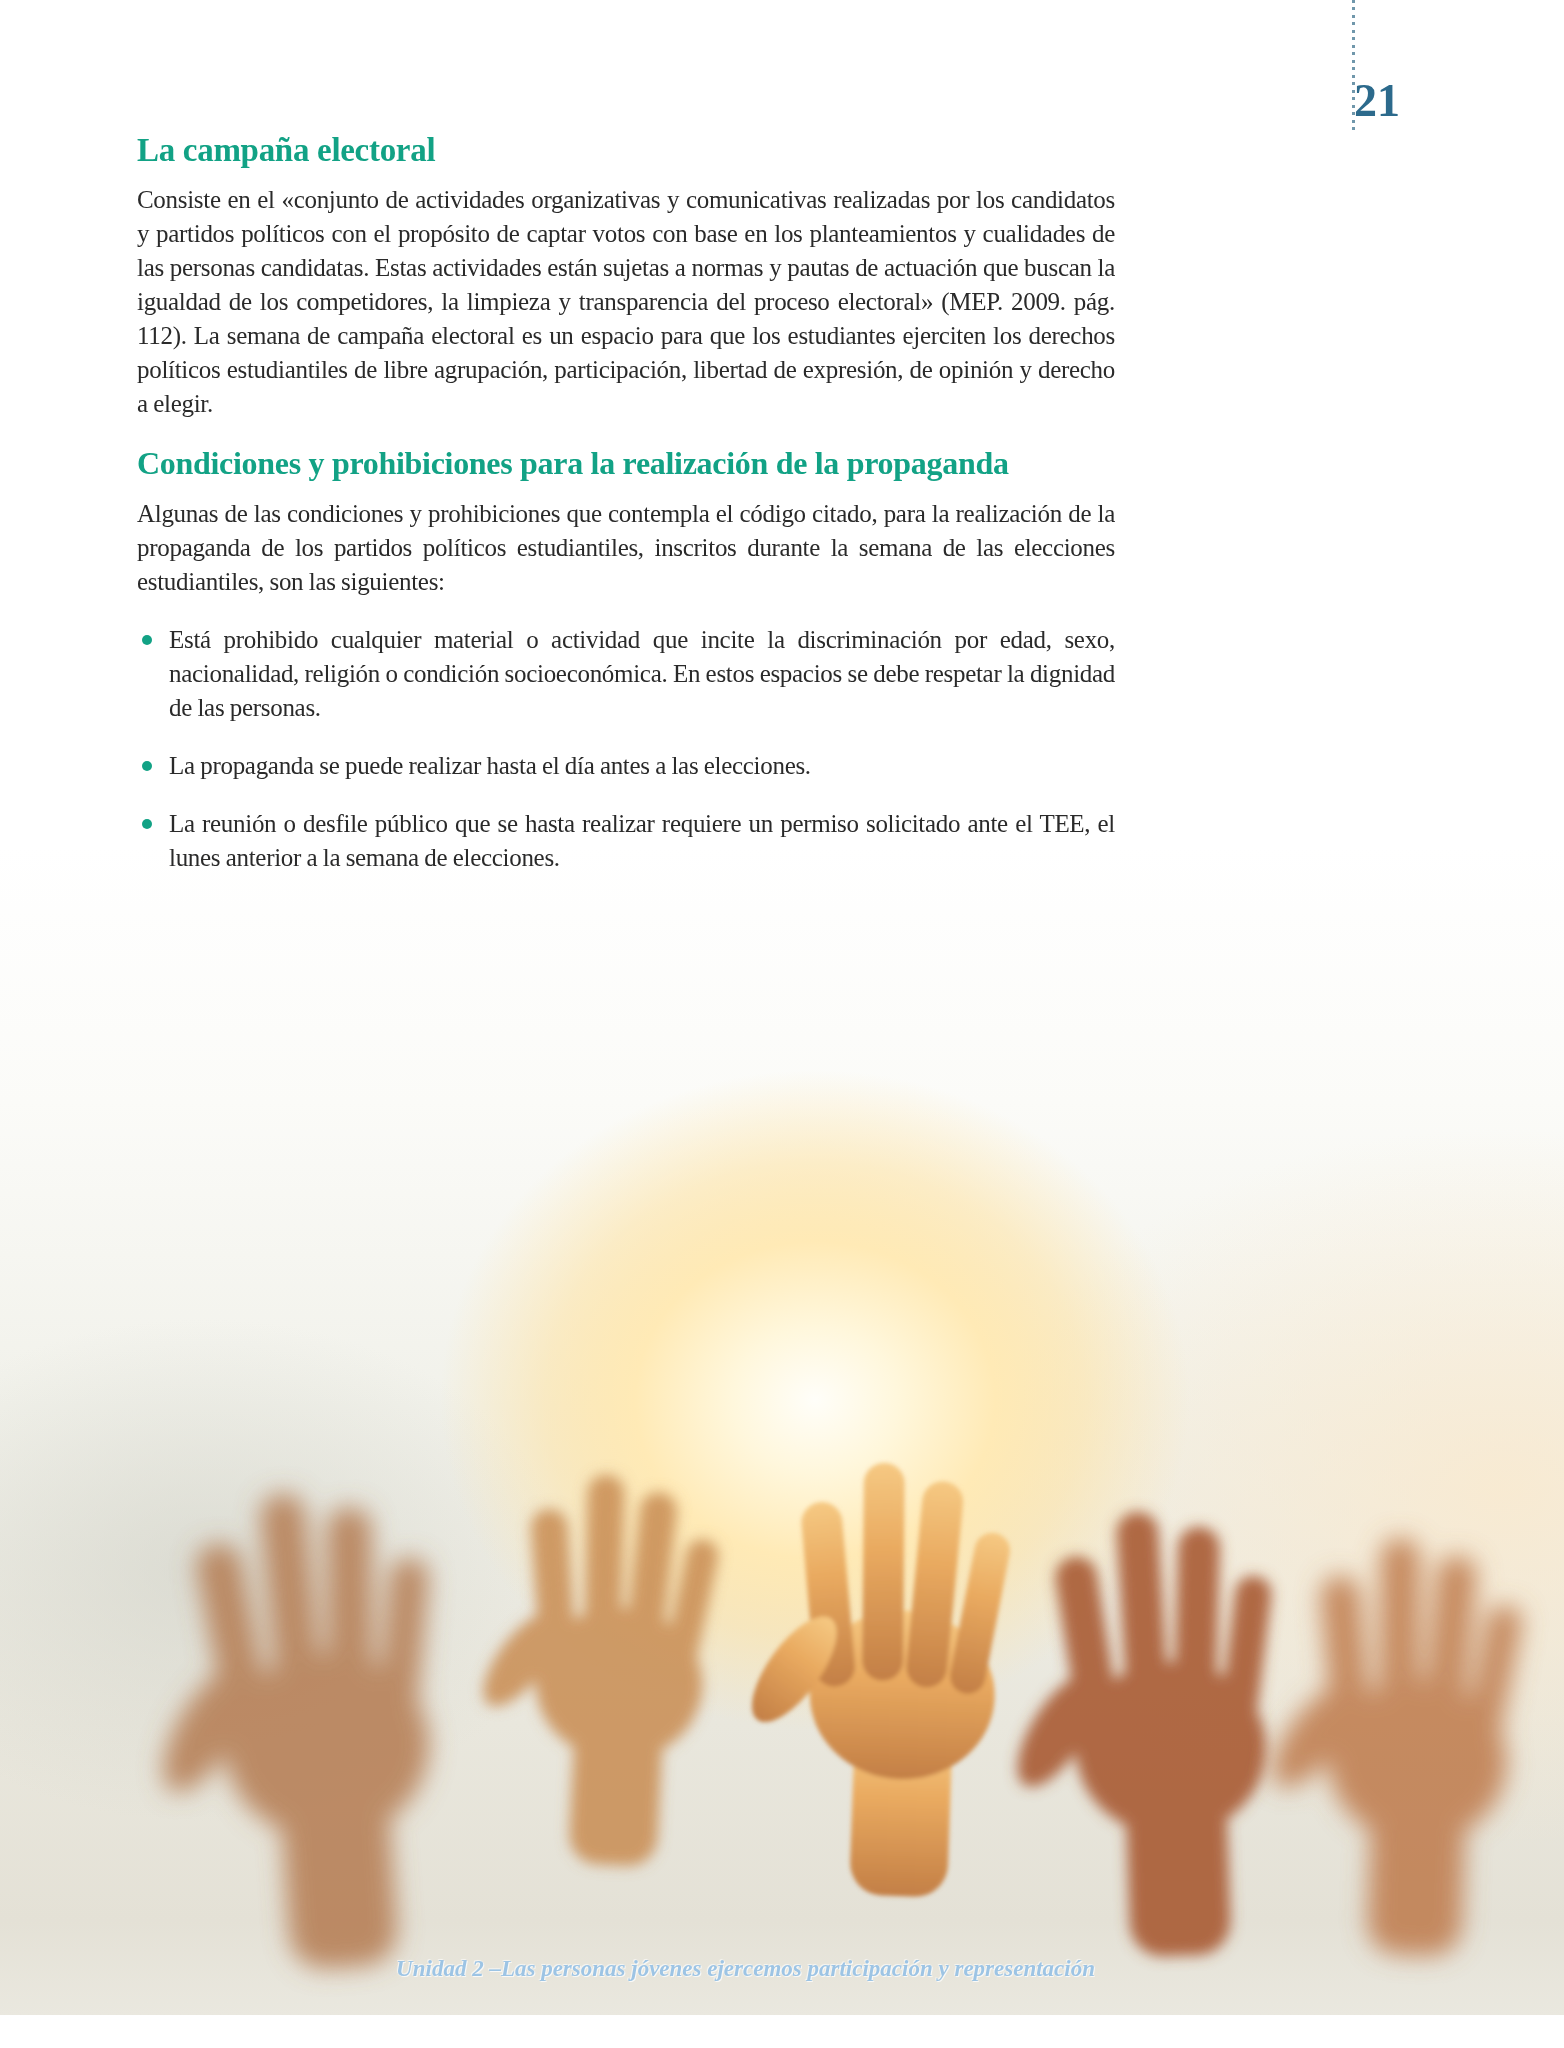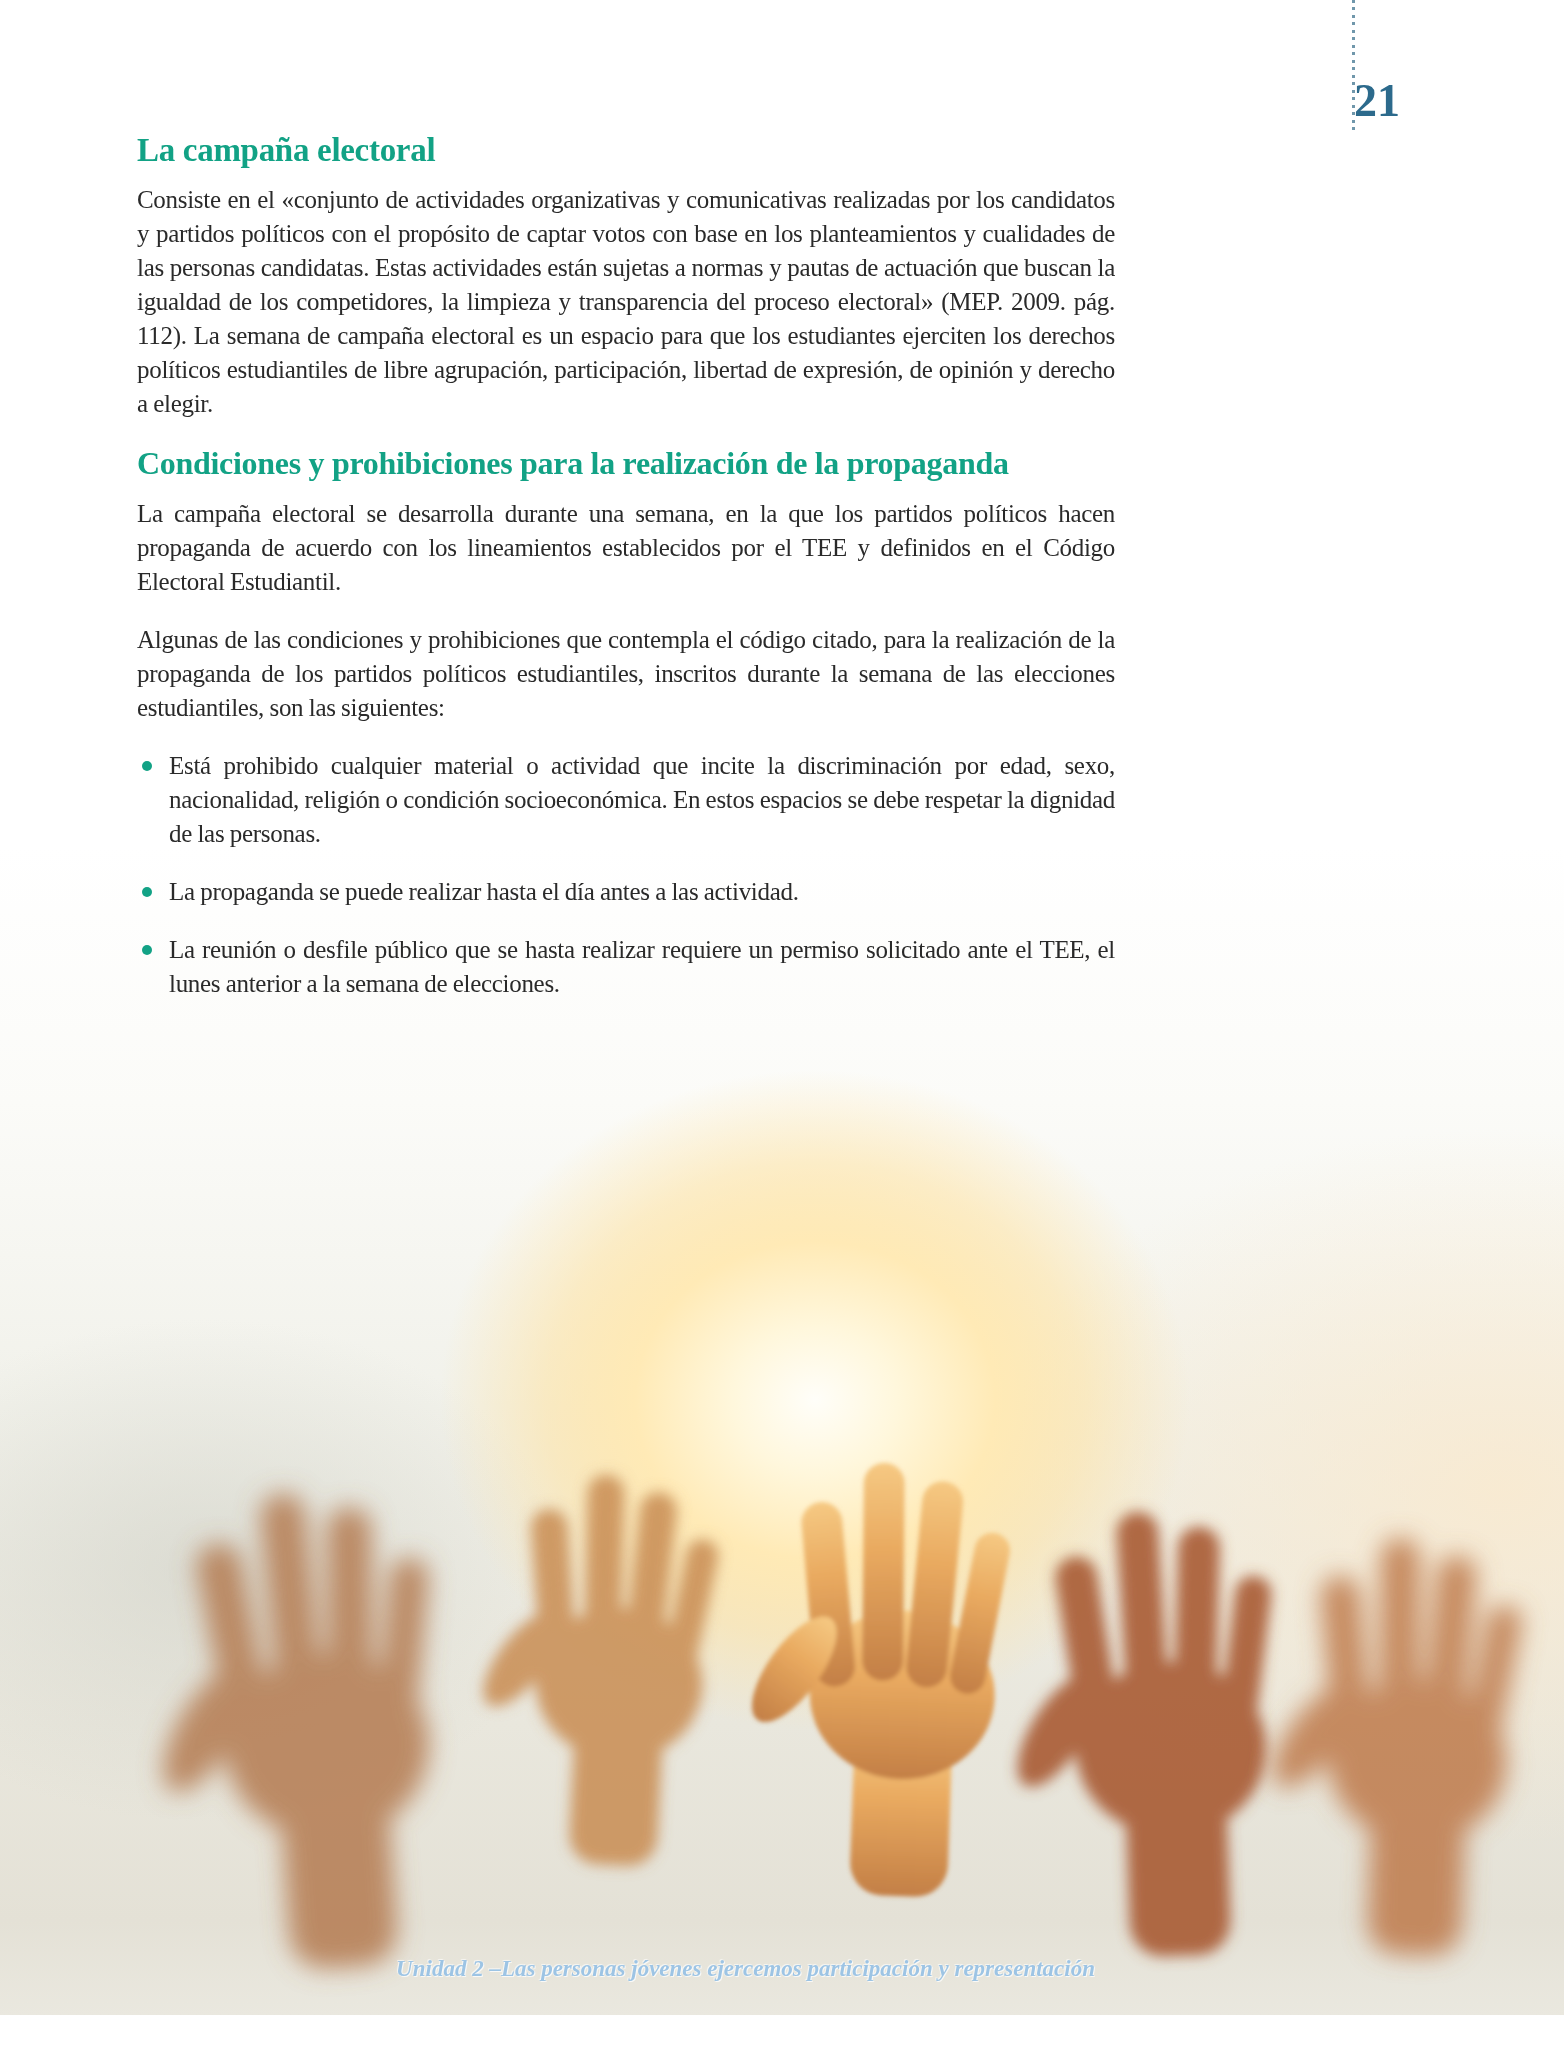--- a/index.html
+++ b/index.html
@@ -130,31 +130,30 @@
         <use href="#hand" x="1288" y="552" width="262" height="670"></use>
       </g>
     </svg>
   </div>
 
   <div class="content">
     <h2 class="h-teal">La campaña electoral</h2>
     <p class="body-p">Consiste en el «conjunto de actividades organizativas y comunicativas realizadas por los candidatos y partidos políticos con el propósito de captar votos con base en los planteamientos y cualidades de las personas candidatas. Estas actividades están sujetas a normas y pautas de actuación que buscan la igualdad de los competidores, la limpieza y transparencia del proceso electoral» (MEP. 2009. pág. 112). La semana de campaña electoral es un espacio para que los estudiantes ejerciten los derechos políticos estudiantiles de libre agrupación, participación, libertad de expresión, de opinión y derecho a elegir.</p>
 
     <h2 class="h-teal second">Condiciones y prohibiciones para la realización de la propaganda</h2>
-    <p class="body-p">La campaña electoral se desarrolla durante una semana, en la que los partidos políticos hacen propaganda de acuerdo con los lineamientos establecidos por el TEE y definidos en el Código Electoral Estudiantil.</p>
     <p class="body-p">Algunas de las condiciones y prohibiciones que contempla el código citado, para la realización de la propaganda de los partidos políticos estudiantiles, inscritos durante la semana de las elecciones estudiantiles, son las siguientes:</p>
 
     <ul class="cond-list">
       <li>
         <span class="dot"></span>
         <span>Está prohibido cualquier material o actividad que incite la discriminación por edad, sexo, nacionalidad, religión o condición socioeconómica. En estos espacios se debe respetar la dignidad de las personas.</span>
       </li>
       <li>
         <span class="dot"></span>
-        <span>La propaganda se puede realizar hasta el día antes a las actividad.</span>
+        <span>La propaganda se puede realizar hasta el día antes a las elecciones.</span>
       </li>
       <li>
         <span class="dot"></span>
         <span>La reunión o desfile público que se hasta realizar requiere un permiso solicitado ante el TEE, el lunes anterior a la semana de elecciones.</span>
       </li>
     </ul>
   </div>
 
   <div class="footer">Unidad 2 –Las personas jóvenes ejercemos participación y representación</div>
 

